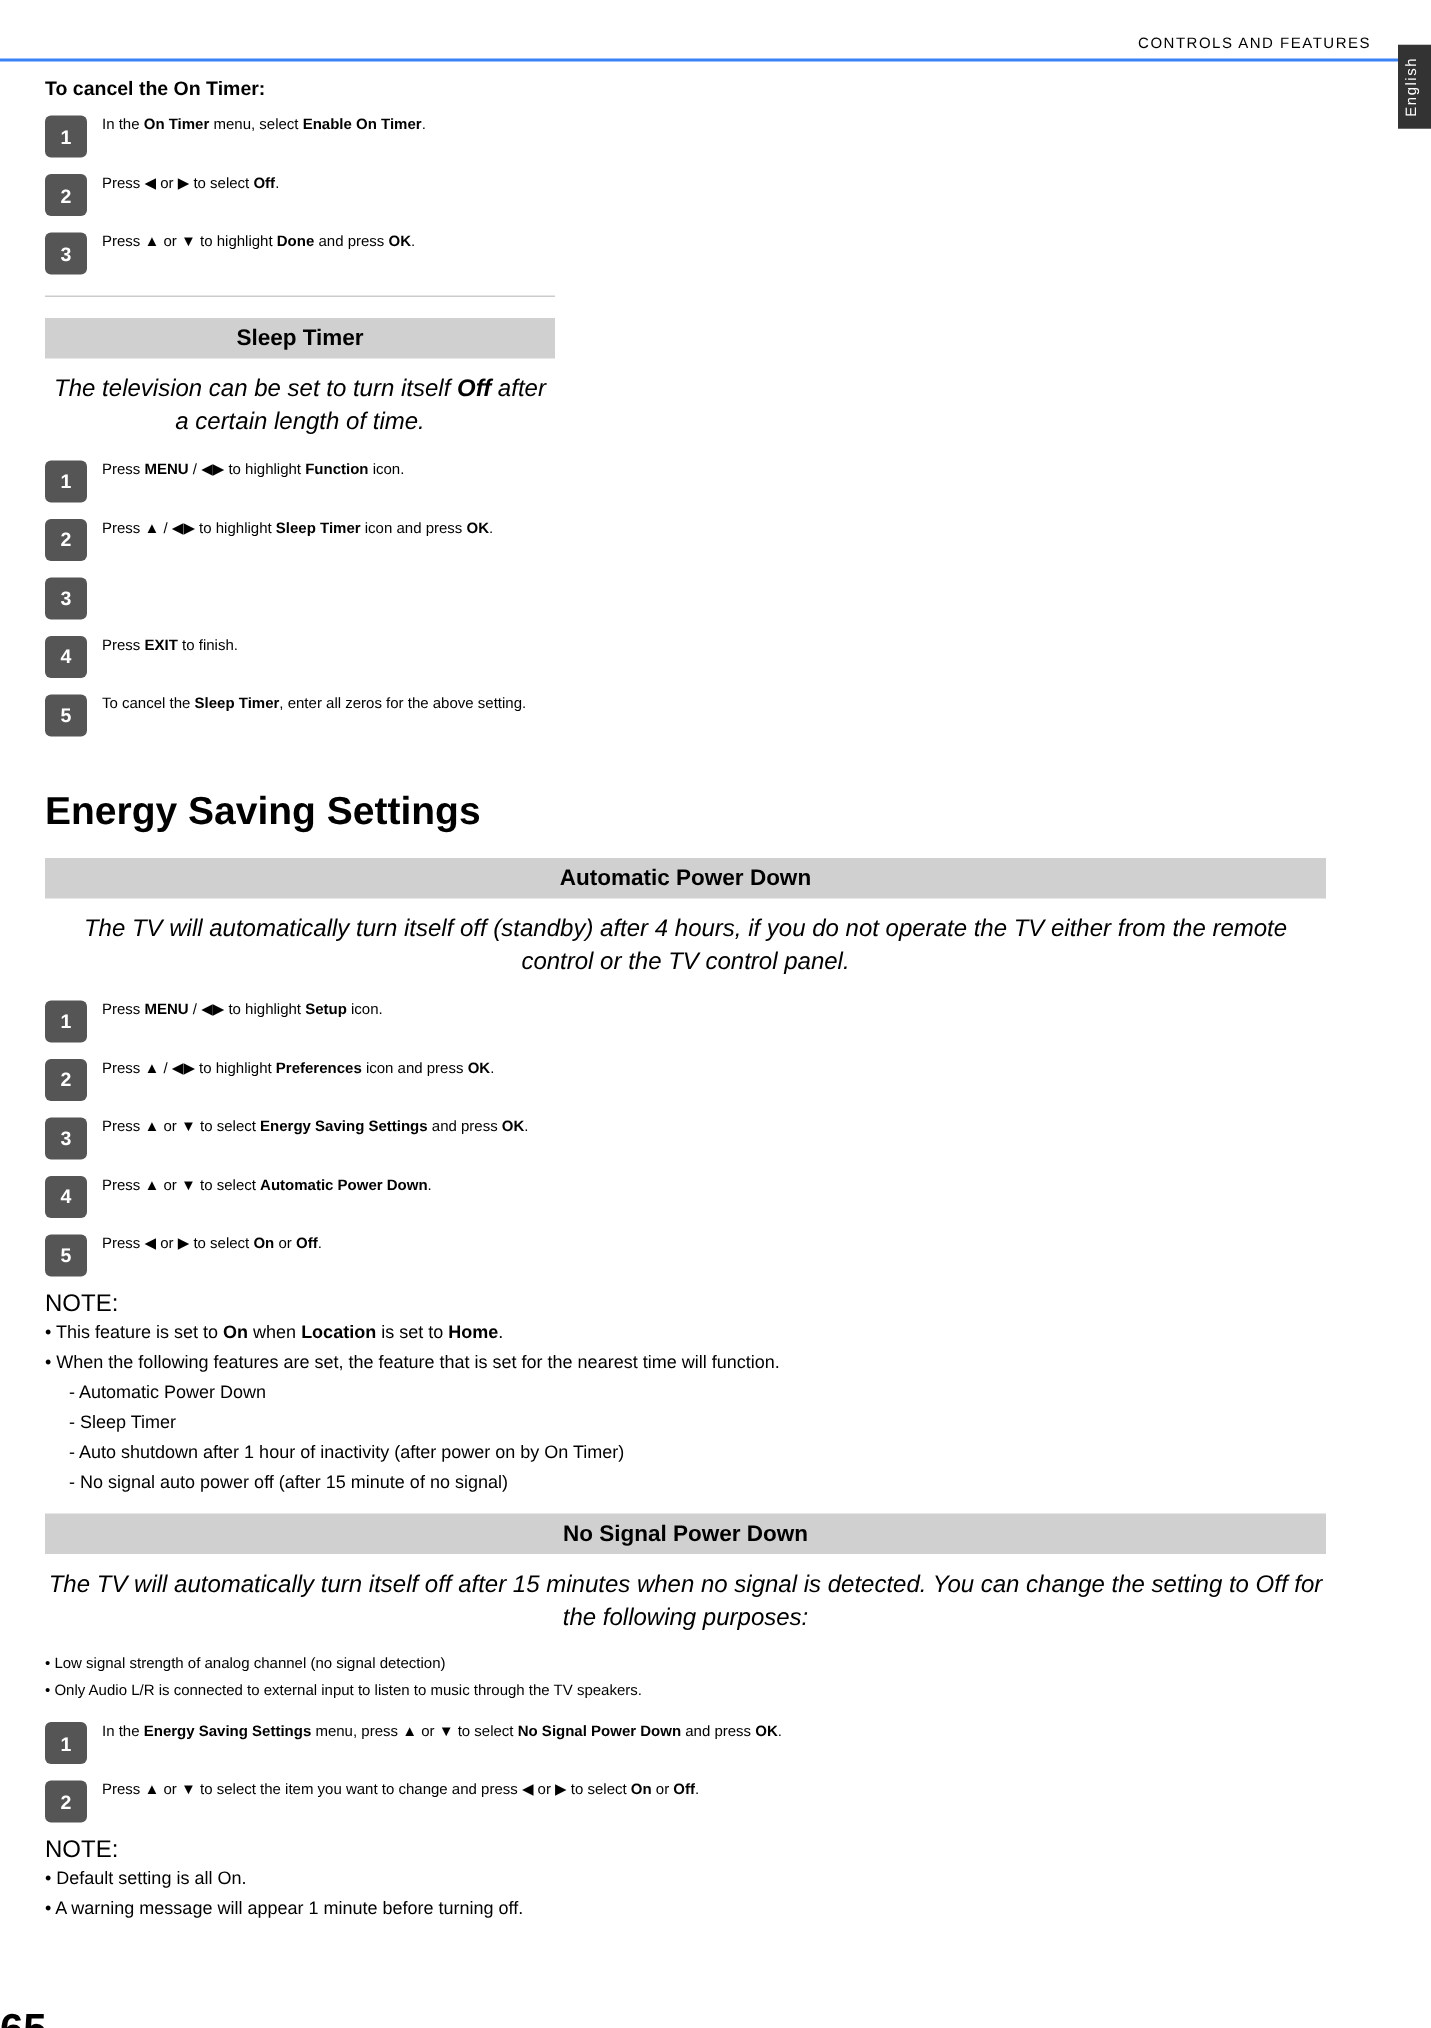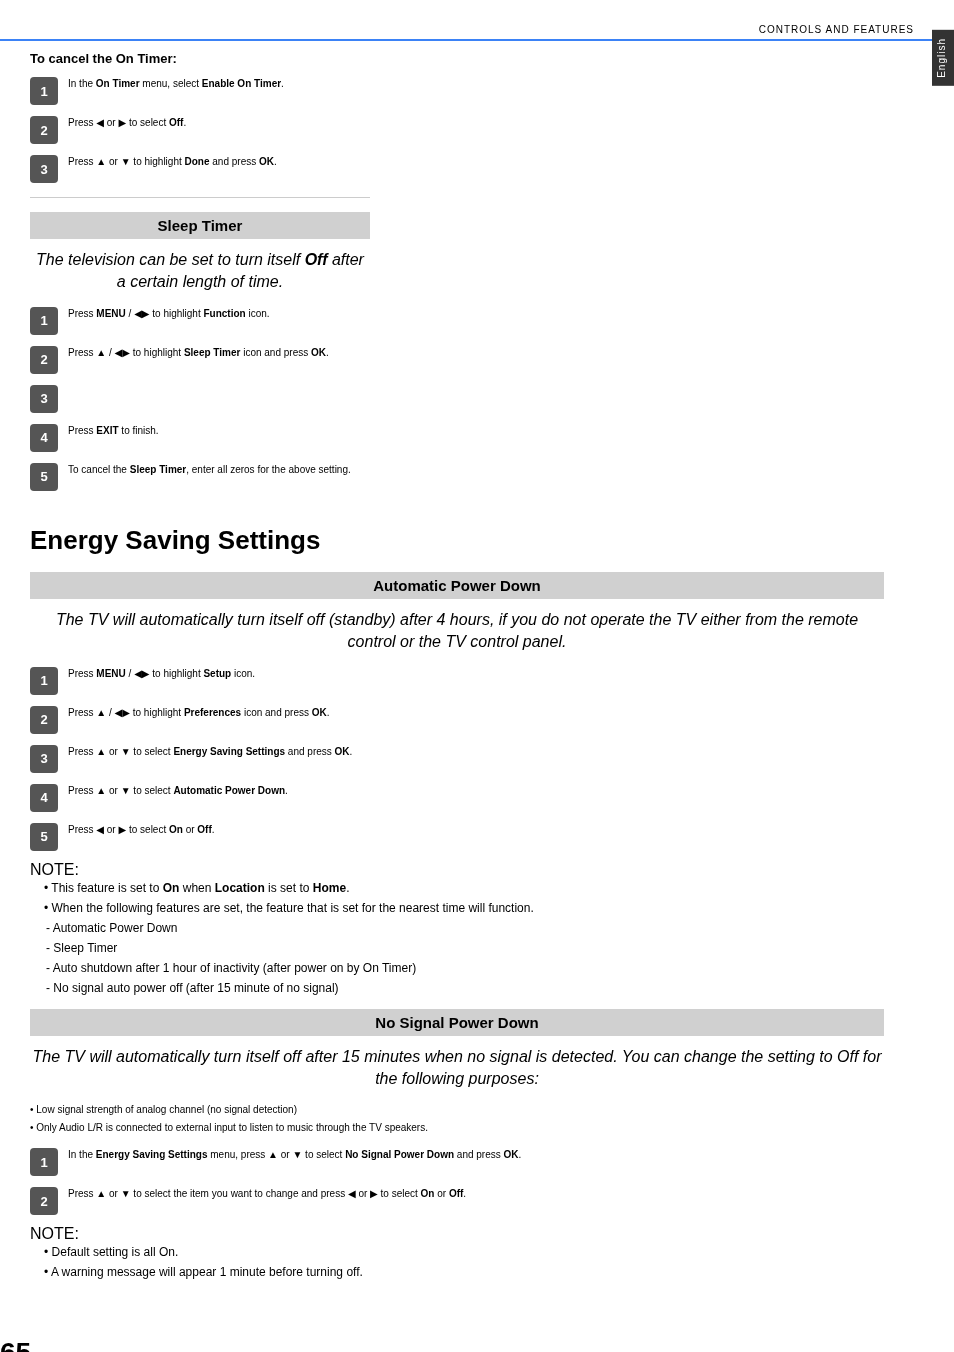--- a/index.html
+++ b/index.html
@@ -120,21 +120,21 @@
       margin-bottom: 12px;
     }
 
     .note-label {
       font-weight: normal;
       font-size: 16px;
     }
 
     .note-item {
       font-size: 12px;
-      margin-left: 14px;
+      margin-left: 0;
       padding-left: 14px;
       text-indent: -14px;
       line-height: 1.5;
       margin-bottom: 2px;
     }
 
     .note-item::before {
       content: '• ';
     }
 

